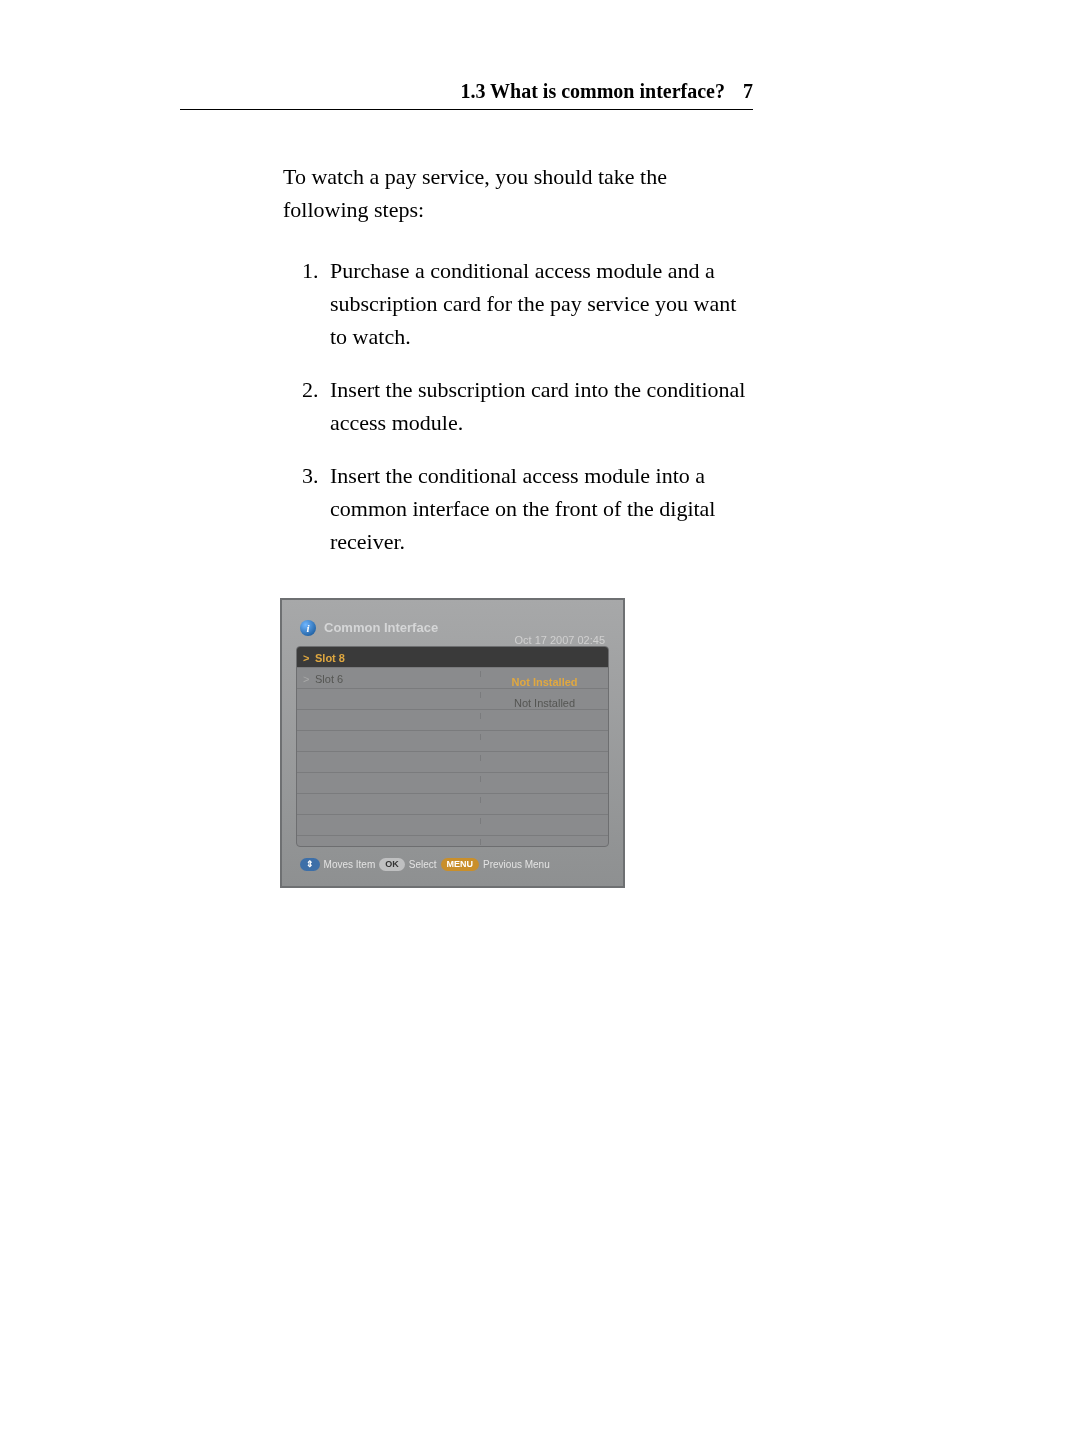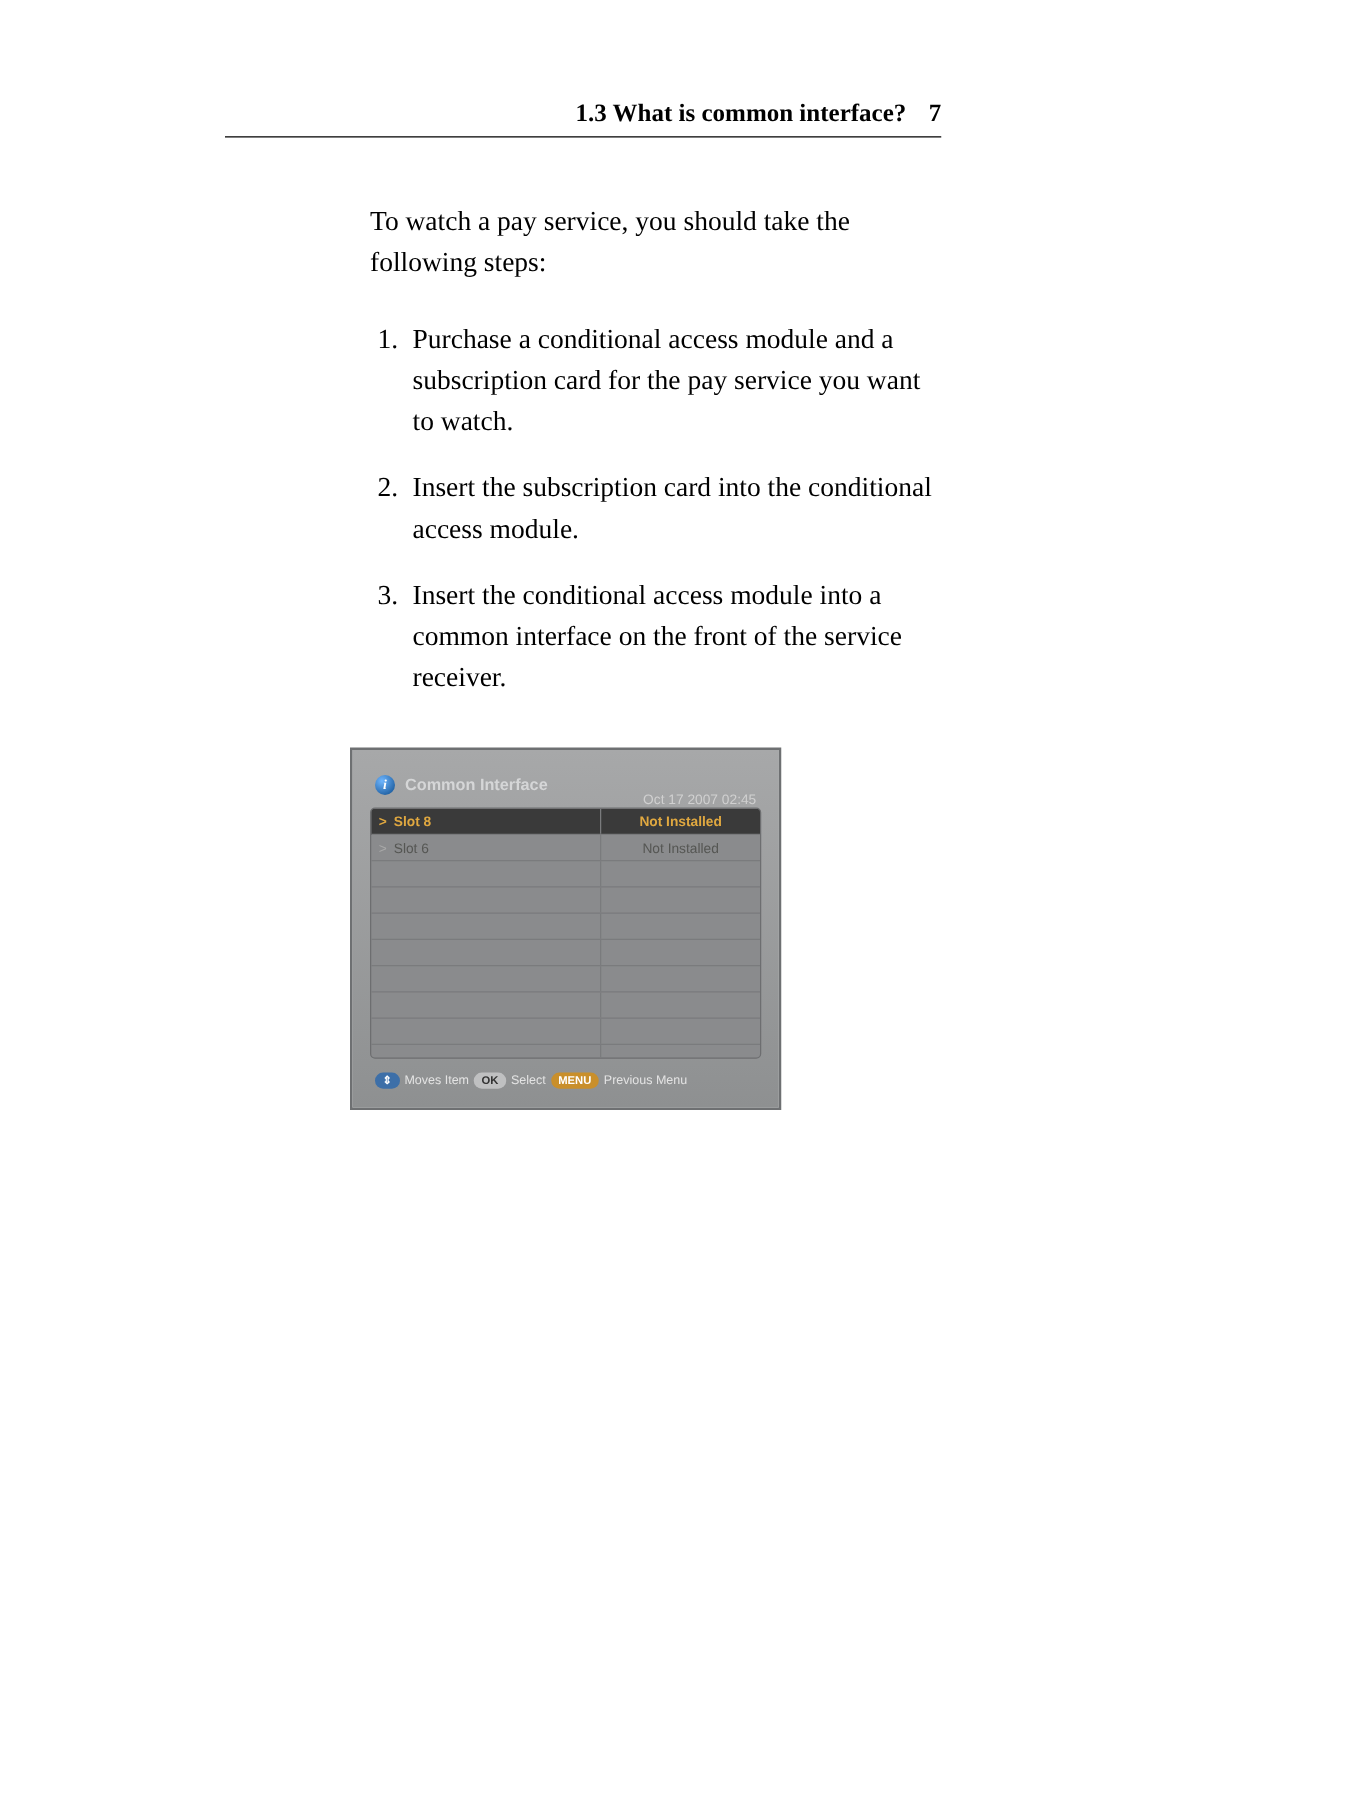--- a/index.html
+++ b/index.html
@@ -28,21 +28,21 @@
     gap: 18px;
   }
   .running-head .title { font-weight: bold; }
   .running-head .num { font-weight: bold; }
 
   .body {
     margin-left: 100px;
     font-size: 22px;
     line-height: 1.5;
   }
-  .intro { margin: 0 0 28px 16px; }
+  .intro { margin: 0 0 28px 3px; }
   ol.steps { margin: 0 0 40px 0; padding-left: 44px; }
   ol.steps li { margin-bottom: 20px; padding-left: 6px; }
 
   .fig-row {
     display: flex;
     gap: 20px;
     align-items: flex-start;
   }
   .fig-caption {
     flex: 1;
@@ -120,20 +120,21 @@
     width: 55%;
     padding: 3px 6px;
     color: #555653;
   }
   .ss-row .cell-r {
     flex: 1;
     padding: 3px 6px;
     text-align: center;
     border-left: 1px solid #7a7b7d;
     color: #555653;
+    margin-top: 24px;
   }
   .ss-row.selected {
     background: #3a3a3a;
   }
   .ss-row.selected .cell-l,
   .ss-row.selected .cell-r {
     color: #e0a840;
     font-weight: bold;
   }
   .ss-row.selected .cell-l::before {
@@ -182,21 +183,21 @@
     <span class="num">7</span>
   </div>
 
   <div class="body">
 
     <p class="intro">To watch a pay service, you should take the following steps:</p>
 
     <ol class="steps">
       <li>Purchase a conditional access module and a subscription card for the pay service you want to watch.</li>
       <li>Insert the subscription card into the conditional access module.</li>
-      <li>Insert the conditional access module into a common interface on the front of the service receiver.</li>
+      <li>Insert the conditional access module into a common interface on the front of the digital receiver.</li>
     </ol>
 
     <div class="fig-row">
 
       <div class="screenshot">
         <div class="screenshot-inner">
 
           <div class="ss-title">
             <span class="info-icon">i</span>
             <span>Common Interface</span>

